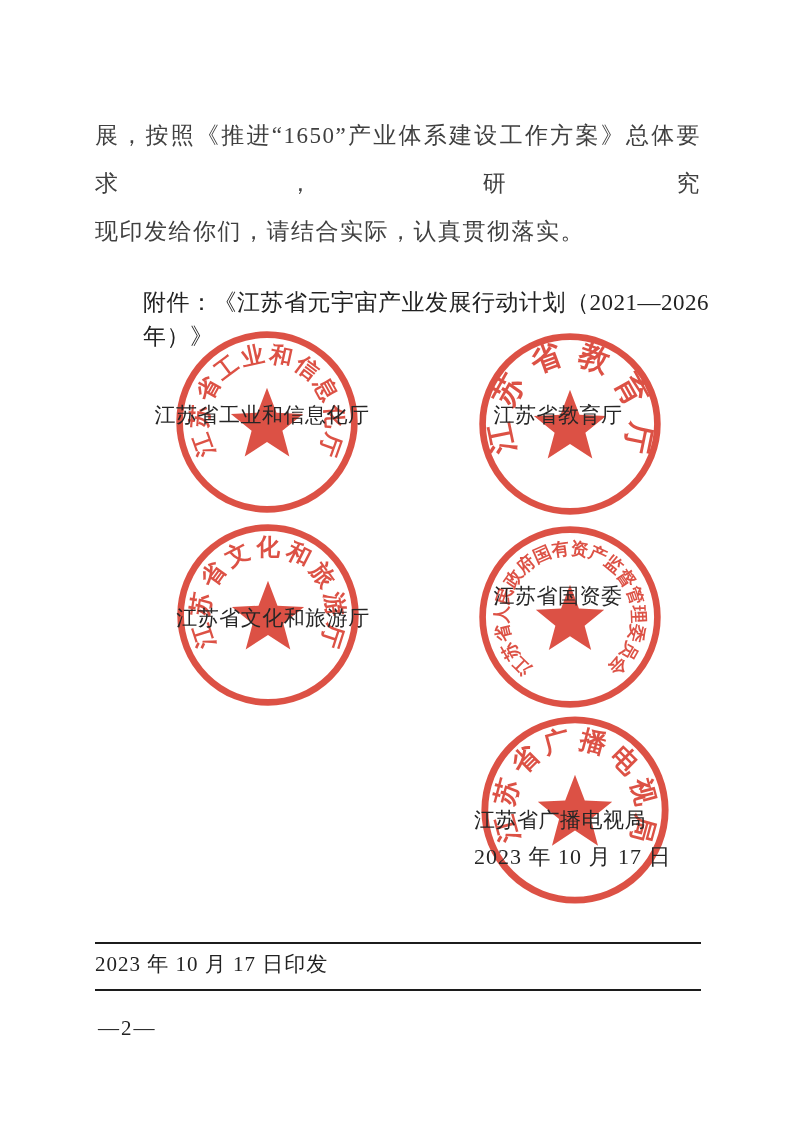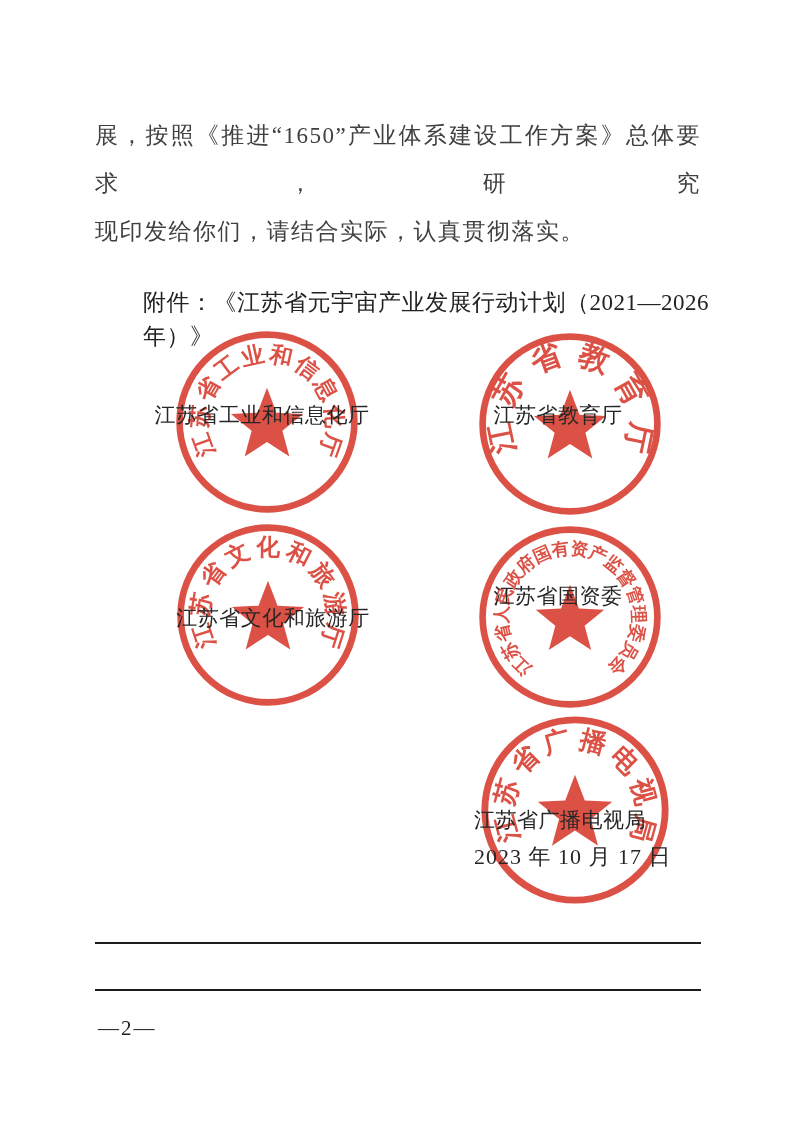--- a/index.html
+++ b/index.html
@@ -133,18 +133,19 @@
     <text class="ring-text" font-size="27" fill="#d8392b">
       <textPath href="#arc4" startOffset="50%" text-anchor="middle" textLength="258" lengthAdjust="spacing">江苏省广播电视局</textPath>
     </text>
     <path d="M100 64 L110 90.2 L138 91.6 L116.2 109.3 L123.5 136.4 L100 121 L76.5 136.4 L83.8 109.3 L62 91.6 L90 90.2 Z" fill="#d8392b"></path>
   </svg>
 
   <div class="sign-date">2023 年 10 月 17 日</div>
 
   <div class="footer-rule rule-top"></div>
   <div class="footer-row">
+    <span class="footer-printdate">2023 年 10 月 17 日印发</span>
   </div>
   <div class="footer-rule rule-bottom"></div>
 
   <div class="page-number">—2—</div>
 
 </div>
 
 </body></html>

